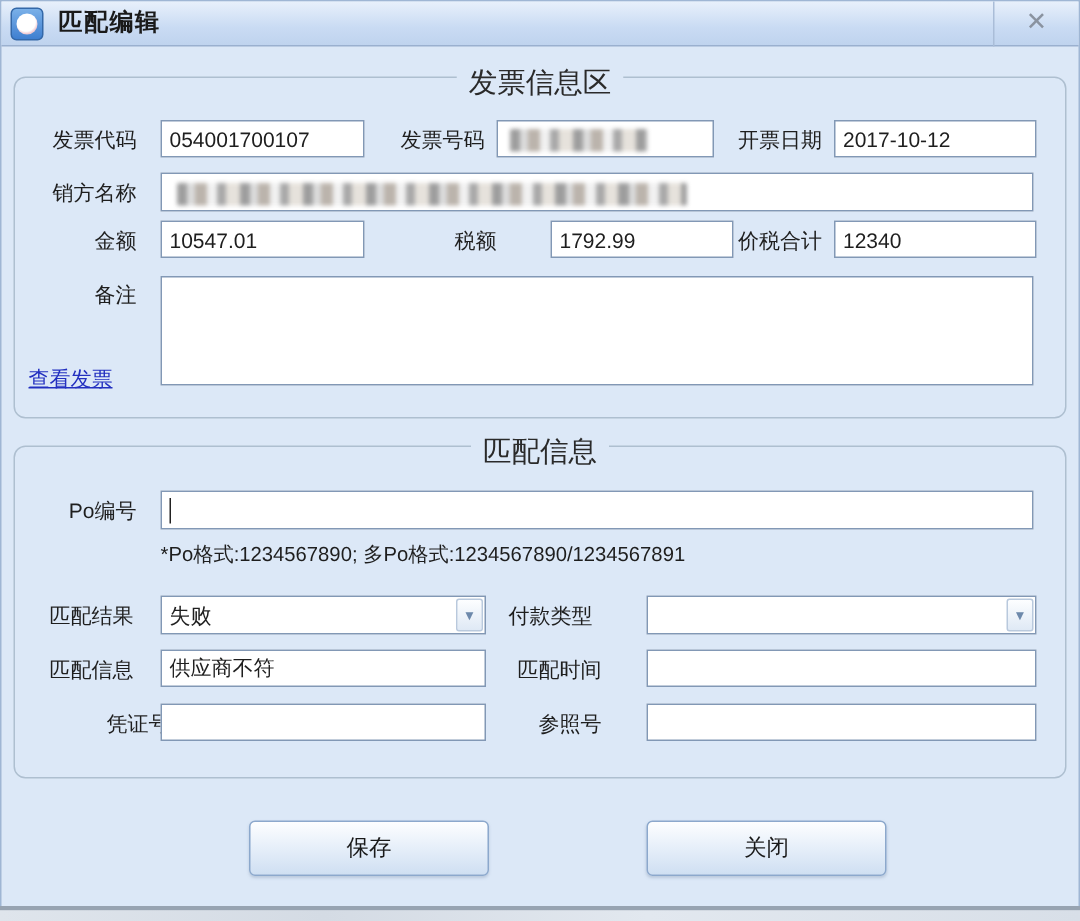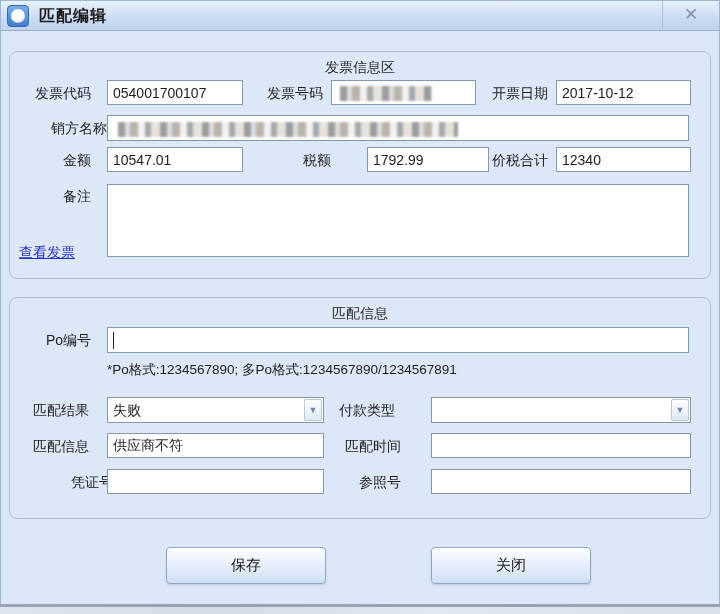--- a/index.html
+++ b/index.html
@@ -44,21 +44,21 @@
     font-size:17px; color:#8a93a0; cursor:default;
   }
   
   .groupbox {
     position:absolute; left:8px; width:702px;
     border:1px solid #aebfd0; border-radius:8px;
   }
   .groupbox-title {
     position:absolute; top:-10px; left:50%; transform:translateX(-50%);
     background:#dce8f7; padding:0 8px;
-    font-size:14px; color:#2a2a2a; white-space:nowrap;margin-top:17px;
+    font-size:19px; color:#2a2a2a; white-space:nowrap;
   }
   
   .lbl {
     position:absolute; font-size:14px; color:#1e1e1e;
     text-align:right; white-space:nowrap;
   }
   .inp, .txtarea, .combo {
     position:absolute;
     background:#ffffff;
     border:1px solid #8298b5;
@@ -133,21 +133,21 @@
 
   <div class="lbl" style="left:8px;  top:84px; width:82px;">发票代码</div>
   <input class="inp" style="left: 106px; top: 79px; width: 136px;" value="054001700107">
   <div class="lbl" style="left:254px; top:84px; width:68px;">发票号码</div>
   <div class="inp" style="left:330px; top:79px; width:145px;">
     <span class="redact" style="left:8px; width:92px;"></span>
   </div>
   <div class="lbl" style="left:479px; top:84px; width:68px;">开票日期</div>
   <input class="inp" style="left: 555px; top: 79px; width: 135px;" value="2017-10-12">
 
-  <div class="lbl" style="left:24px; top:119px; width:82px;">销方名称</div>
+  <div class="lbl" style="left:8px; top:119px; width:82px;">销方名称</div>
   <div class="inp" style="left:106px; top:114px; width:582px; height:26px;">
     <span class="redact" style="left:10px; width:340px; top:6px;"></span>
   </div>
 
   <div class="lbl" style="left:8px; top:151px; width:82px;text-align:right;">金额</div>
   <input class="inp" style="left: 106px; top: 146px; width: 136px;" value="10547.01">
   <div class="lbl" style="left:262px; top:151px; width:68px;">税额</div>
   <input class="inp" style="left: 337px; top: 146px; width: 122px; margin-left: 29px;" value="1792.99">
   <div class="lbl" style="left:479px; top:151px; width:68px;">价税合计</div>
   <input class="inp" style="left: 555px; top: 146px; width: 135px;" value="12340">

